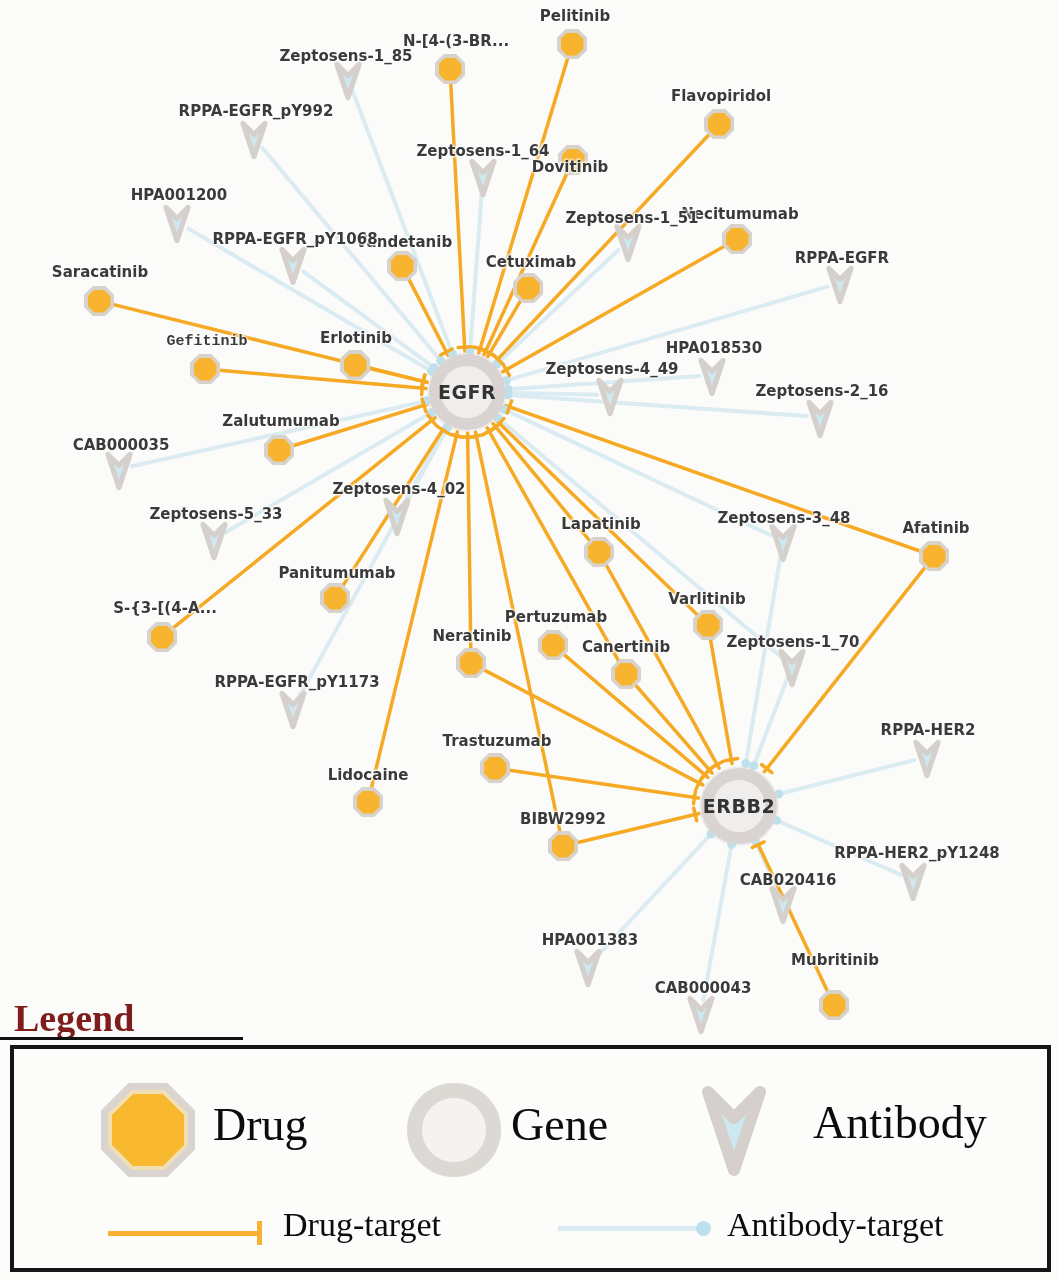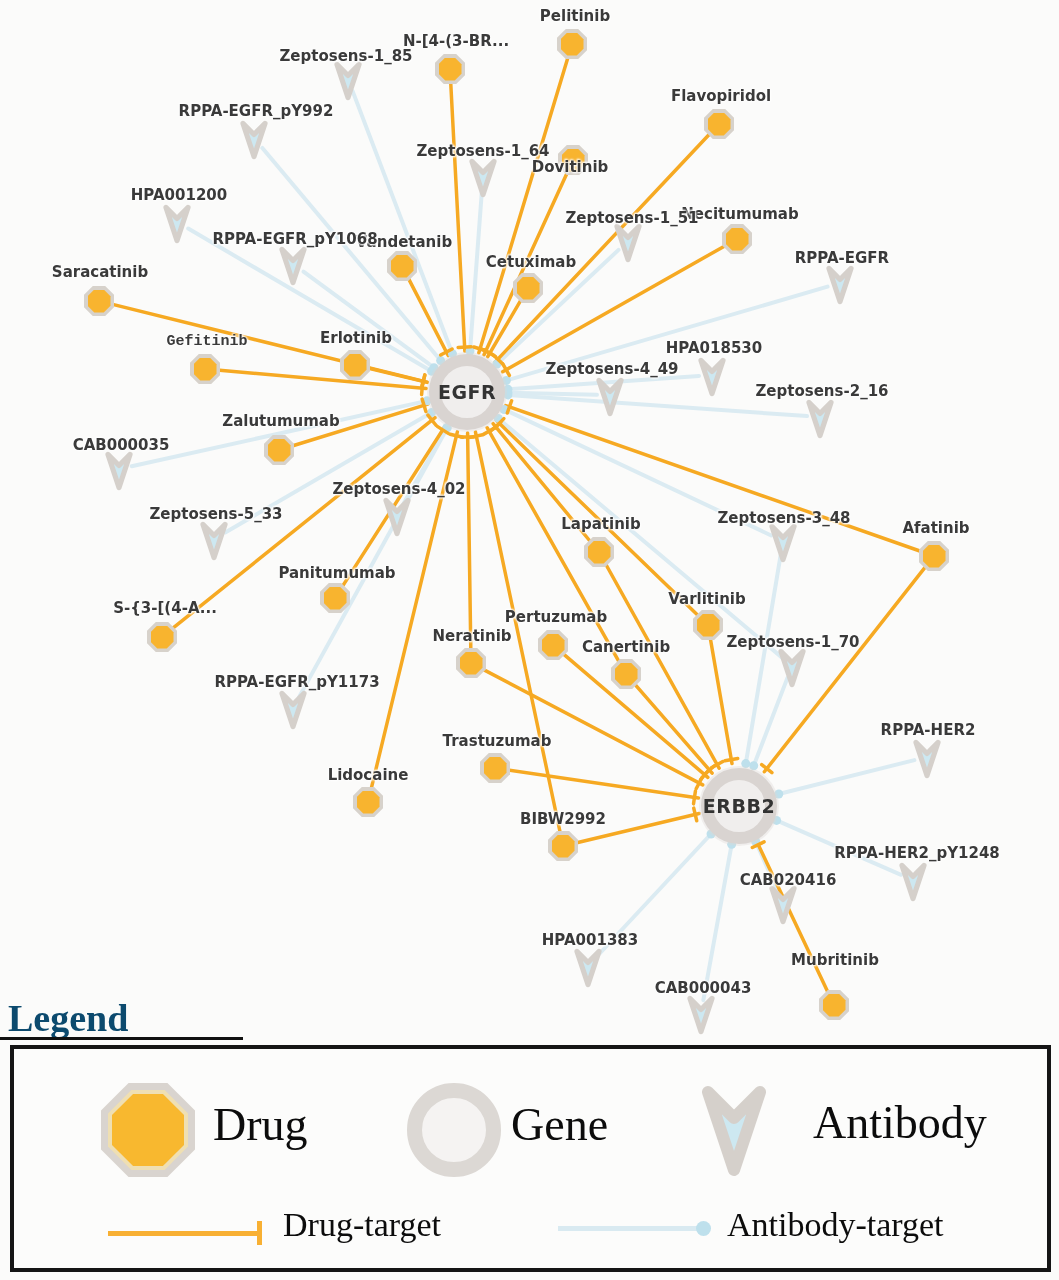--- a/index.html
+++ b/index.html
@@ -19,22 +19,22 @@
   .gene-node{position:absolute;z-index:2;width:52px;height:52px;border-radius:50%;
     border:12px solid #d9d4d1;background:#f0eeed;
     display:flex;align-items:center;justify-content:center;
     box-shadow:0 0 0 2px rgba(220,216,212,.35);}
   .gene-label{font-weight:bold;font-size:19px;color:#333;letter-spacing:.5px;}
   .ab-node{position:absolute;z-index:2;}
   .node-label{position:absolute;z-index:4;transform:translate(-50%,-50%);
     font-weight:bold;font-size:15px;color:#3a3a3a;white-space:nowrap;
     text-shadow:0 0 3px #fff,0 0 3px #fff,1px 1px 2px #fff,-1px -1px 2px #fff;}
   
-  .legend-title{position:absolute;left:8px;top:996px;z-index:5;
-    font-family:"Liberation Serif","DejaVu Serif",serif;font-weight:bold;font-size:38px;color:#0c4a6e;}
+  .legend-title{position:absolute;left:14px;top:996px;z-index:5;
+    font-family:"Liberation Serif","DejaVu Serif",serif;font-weight:bold;font-size:38px;color:#7f1d1d;}
   .legend-underline{position:absolute;left:0;top:1037px;width:243px;height:3px;background:#111;z-index:5;}
   .legend-box{position:absolute;left:10px;top:1045px;width:1033px;height:219px;
     border:4px solid #151515;background:#fcfcfb;z-index:4;}
   .lg-oct{position:absolute;left:101px;top:1083px;width:94px;height:94px;z-index:5;
     clip-path:polygon(29.3% 0,70.7% 0,100% 29.3%,100% 70.7%,70.7% 100%,29.3% 100%,0 70.7%,0 29.3%);
     background:#d9d4cf;}
   .lg-oct .mid{position:absolute;left:7px;top:7px;width:80px;height:80px;
     clip-path:polygon(29.3% 0,70.7% 0,100% 29.3%,100% 70.7%,70.7% 100%,29.3% 100%,0 70.7%,0 29.3%);
     background:#efdfb2;}
   .lg-oct .inn{position:absolute;left:11px;top:11px;width:72px;height:72px;

